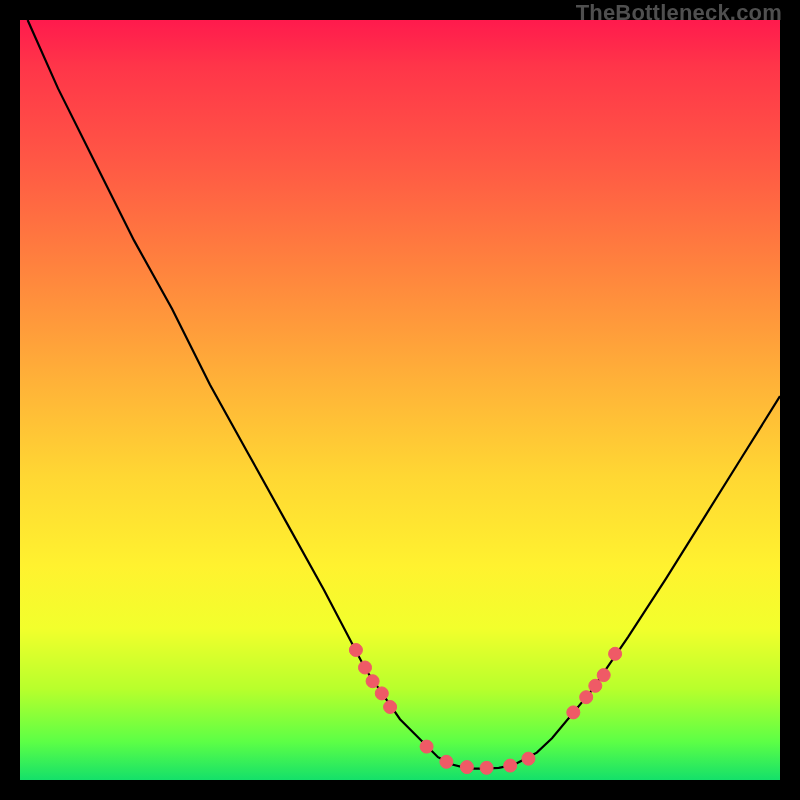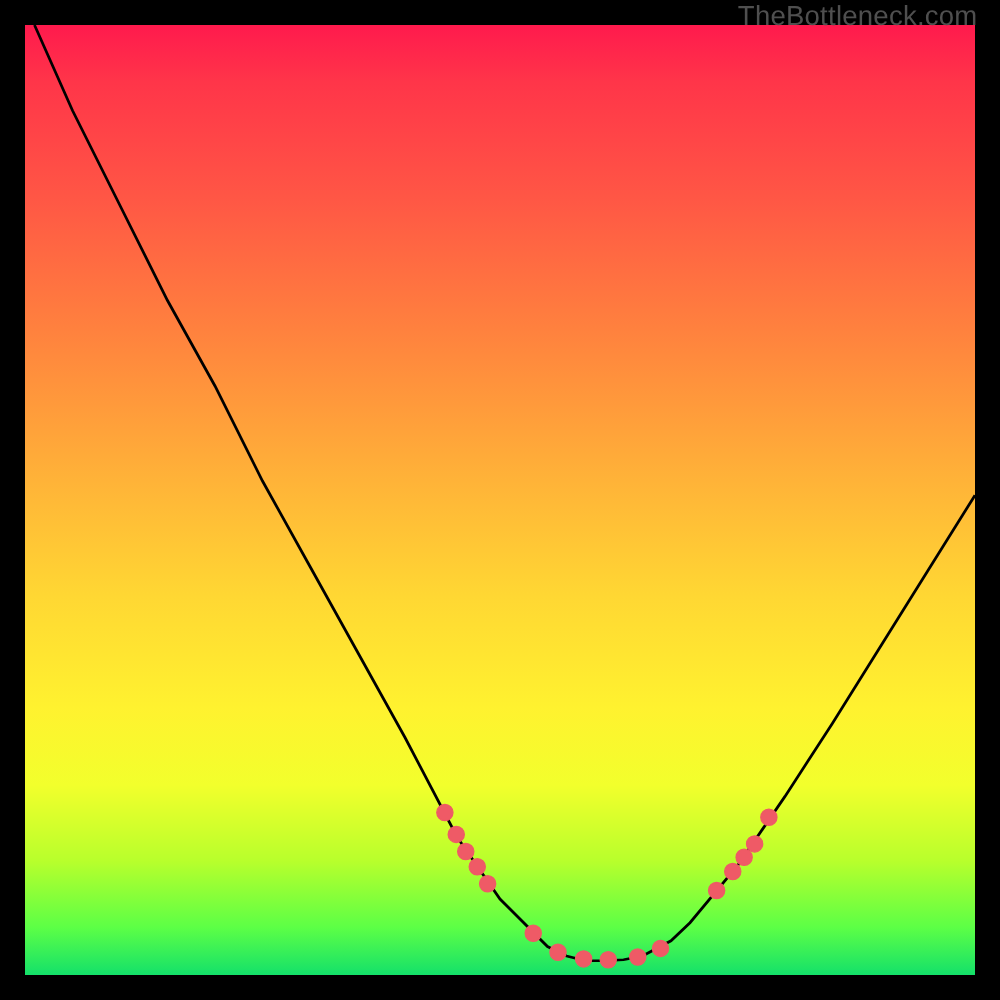--- a/index.html
+++ b/index.html
@@ -38,21 +38,21 @@
       #b8ff2c 88%,
       #5cff46 95%,
       #14e06a 100%
     );
   }
   .watermark {
     position: absolute;
     top: 0px;
     right: 18px;
     font-size: 22px;
-    font-weight: 400;
+    font-weight: 700;
     color: #4f4f4f;
     letter-spacing: 0.2px;
     user-select: none;
   }
   svg.curve {
     position: absolute;
     left: 20px;
     top: 20px;
     width: 760px;
     height: 760px;

